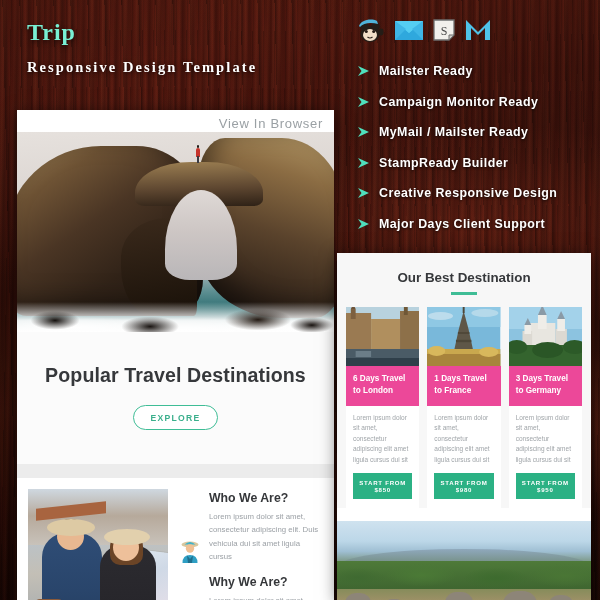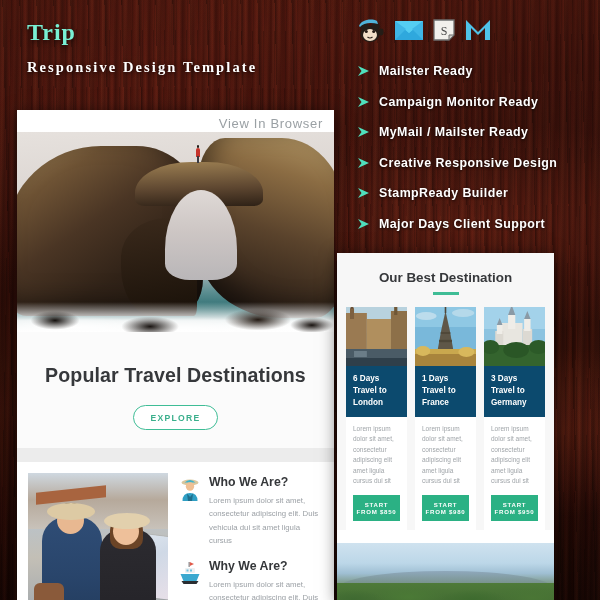--- a/index.html
+++ b/index.html
@@ -56,21 +56,21 @@
   .arw{flex:0 0 auto;width:12px;height:12px;display:block;}
   .ftxt{
     color:#ffffff;font-size:12.4px;font-weight:bold;letter-spacing:.45px;
     white-space:nowrap;text-shadow:0 1px 3px rgba(0,0,0,.8);
   }
 
   
   .panel{position:absolute;background:#ffffff;overflow:hidden;z-index:5;
          box-shadow:0 3px 16px rgba(0,0,0,.55);}
   .panel-left{left:17px;top:110px;width:317px;height:490px;}
-  .panel-right{left:337px;top:253px;width:217px;height:347px;}
+  .panel-right{left:337px;top:253px;width:254px;height:347px;}
 
   
   .viewbar{height:22px;background:#fff;position:relative;}
   .viewbar span{
     position:absolute;right:11px;top:6px;
     font-size:13px;color:#9aa0a4;letter-spacing:.7px;
   }
   .hero{position:relative;height:200px;overflow:hidden;}
   .hero-sky{position:absolute;inset:0;
     background:linear-gradient(176deg,#e6e1dd 0%,#dcd6d2 30%,#cfc8c6 55%,#c9c2c1 100%);}
@@ -104,21 +104,21 @@
   .person::after{content:"";position:absolute;left:.7px;top:8px;width:2.4px;height:7px;background:#3b3b42;}
   .person::before{content:"";position:absolute;left:.9px;top:-3.2px;width:2.4px;height:3px;
     background:#201a16;border-radius:50%;}
   .rocks{position:absolute;left:0;right:0;bottom:-2px;height:34px;
     background:
       radial-gradient(ellipse 34px 13px at 12% 60%, #14100d 0%, rgba(20,16,13,0) 72%),
       radial-gradient(ellipse 40px 14px at 42% 78%, #1a1512 0%, rgba(26,21,18,0) 72%),
       radial-gradient(ellipse 46px 15px at 76% 58%, #241a13 0%, rgba(36,26,19,0) 72%),
       radial-gradient(ellipse 30px 11px at 93% 74%, #191310 0%, rgba(25,19,16,0) 72%);}
 
-  .cta{background:#fbfbfb;text-align:center;padding:32px 10px 18px;}
+  .cta{background:#fbfbfb;text-align:center;padding:32px 10px 34px;}
   .cta h1{margin:0;font-size:19.6px;font-weight:bold;color:#36383b;letter-spacing:.1px;}
   .explore{
     display:inline-block;margin-top:18px;
     padding:6.5px 17px;border:1px solid #3fbd96;border-radius:15px;
     color:#3aaf8c;font-size:8.6px;font-weight:bold;letter-spacing:1.25px;background:#fff;
   }
   .grayband{height:14px;background:#ececec;}
 
   .about{display:flex;background:#fff;padding:11px 0 0 0;}
   .about-photo{flex:0 0 140px;height:150px;margin-left:11px;position:relative;overflow:hidden;
@@ -135,33 +135,33 @@
     background:linear-gradient(180deg,#2c2b30 0%,#242328 100%);border-radius:22px 22px 0 0;}
   .ph-hat2{position:absolute;left:76px;top:40px;width:46px;height:16px;background:#e2d0ad;border-radius:50%;}
   .ph-face2{position:absolute;left:85px;top:45px;width:26px;height:27px;background:#eec09a;border-radius:50%;}
   .ph-hair2{position:absolute;left:82px;top:42px;width:33px;height:34px;background:#6b4426;border-radius:16px 16px 10px 10px;}
   .ph-map{position:absolute;right:-4px;top:62px;width:44px;height:62px;
     background:linear-gradient(150deg,#dfe7ef,#cfd9e6 40%,#e7dfe8);transform:rotate(7deg);
     box-shadow:0 0 0 1px rgba(0,0,0,.06);}
   .ph-bag{position:absolute;left:6px;top:110px;width:30px;height:40px;background:#8a5a3a;border-radius:6px;}
 
   .about-txt{flex:1;padding:2px 12px 0 11px;}
-  .blk{display:flex;gap:8px;margin-bottom:12px;}
+  .blk{display:flex;gap:8px;margin-bottom:12px;align-items:flex-end;}
   .blk-ico{flex:0 0 22px;height:24px;margin-top:2px;}
   .blk h3{margin:0 0 5px 0;font-size:12.3px;font-weight:bold;color:#35373a;}
   .blk p{margin:0;font-size:7.8px;line-height:13.3px;color:#9ca1a6;}
 
   
   .rp-head{padding:17px 0 0 0;text-align:center;background:#f7f7f7;}
   .rp-head h2{margin:0;font-size:13.4px;font-weight:bold;color:#36383b;}
   .rp-rule{width:26px;height:2.6px;background:#3fbd96;margin:7px auto 0;}
   .cards{display:flex;gap:8px;padding:12px 9px 0 9px;background:#f7f7f7;}
   .card{flex:1;background:#fff;}
   .card-img{height:59px;position:relative;overflow:hidden;}
-  .card-cap{background:#0c4a6e;color:#fff;font-size:8.2px;font-weight:bold;line-height:12px;
+  .card-cap{background:#ec4899;color:#fff;font-size:8.2px;font-weight:bold;line-height:12px;
     padding:7px 7px 8px 7px;min-height:25px;}
   .card-body{padding:7px 7px 0 7px;}
   .card-body p{margin:0;font-size:6.5px;line-height:10.5px;color:#a0a5a9;}
   .card-btn{display:block;margin:8px 7px 9px 7px;background:#2bb184;color:#fff;text-align:center;
     font-size:6.1px;font-weight:bold;letter-spacing:.75px;padding:6px 2px;}
   .rp-gap{height:13px;background:#fff;}
   .safari{height:92px;position:relative;overflow:hidden;
     background:linear-gradient(180deg,#cfe2ef 0%,#bcd7e8 22%,#9fbfd3 33%,#7e9a8a 44%,#5f7f57 56%,#7f8a57 70%,#9a9065 85%,#b0a377 100%);}
   .saf-hills{position:absolute;left:0;right:0;top:28px;height:18px;
     background:linear-gradient(180deg,#8ba3b6,#6f8a7a);
@@ -241,27 +241,27 @@
     <div class="frow">
       <svg class="arw" viewBox="0 0 12 12">
           <path d="M0 1 L11 6 L0 11 L3.5 6 Z" fill="#4fe0bd"></path>
         </svg>
       <span class="ftxt">MyMail  /  Mailster  Ready</span>
     </div>
     <div class="frow">
       <svg class="arw" viewBox="0 0 12 12">
           <path d="M0 1 L11 6 L0 11 L3.5 6 Z" fill="#4fe0bd"></path>
         </svg>
+      <span class="ftxt">StampReady  Builder</span>
+    </div>
+    <div class="frow">
+      <svg class="arw" viewBox="0 0 12 12">
+          <path d="M0 1 L11 6 L0 11 L3.5 6 Z" fill="#4fe0bd"></path>
+        </svg>
       <span class="ftxt">Creative  Responsive  Design</span>
-    </div>
-    <div class="frow">
-      <svg class="arw" viewBox="0 0 12 12">
-          <path d="M0 1 L11 6 L0 11 L3.5 6 Z" fill="#4fe0bd"></path>
-        </svg>
-      <span class="ftxt">StampReady  Builder</span>
     </div>
     <div class="frow">
       <svg class="arw" viewBox="0 0 12 12">
           <path d="M0 1 L11 6 L0 11 L3.5 6 Z" fill="#4fe0bd"></path>
         </svg>
       <span class="ftxt">Major  Days  Client  Support</span>
     </div>
   </div>
 </div>
 

